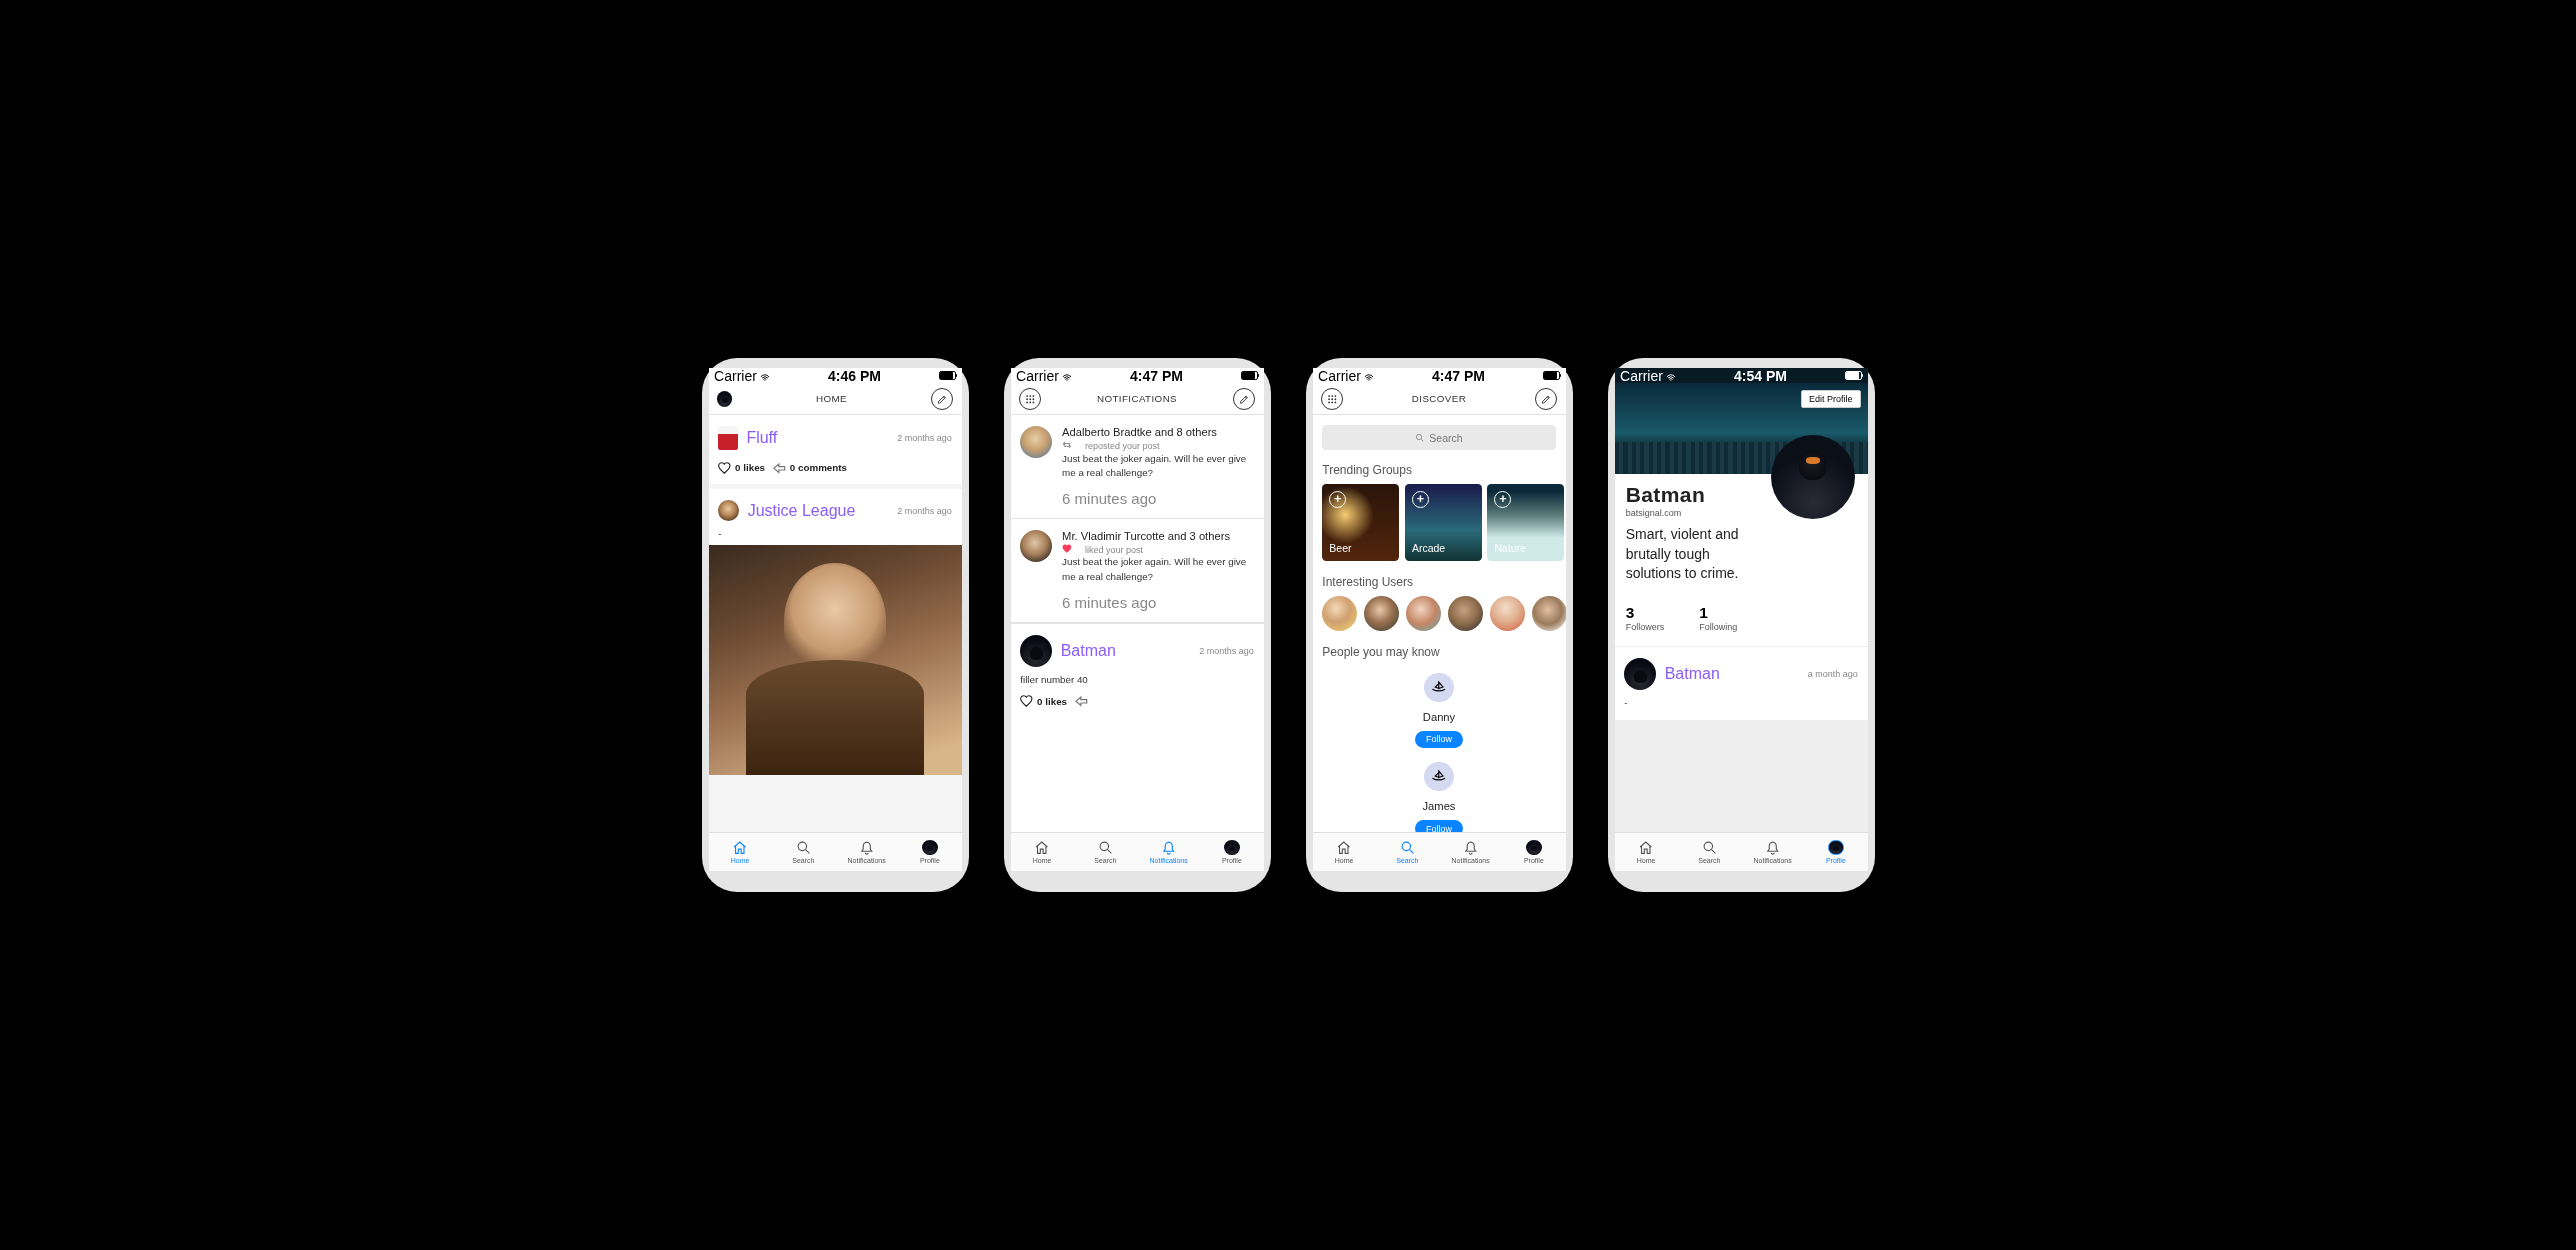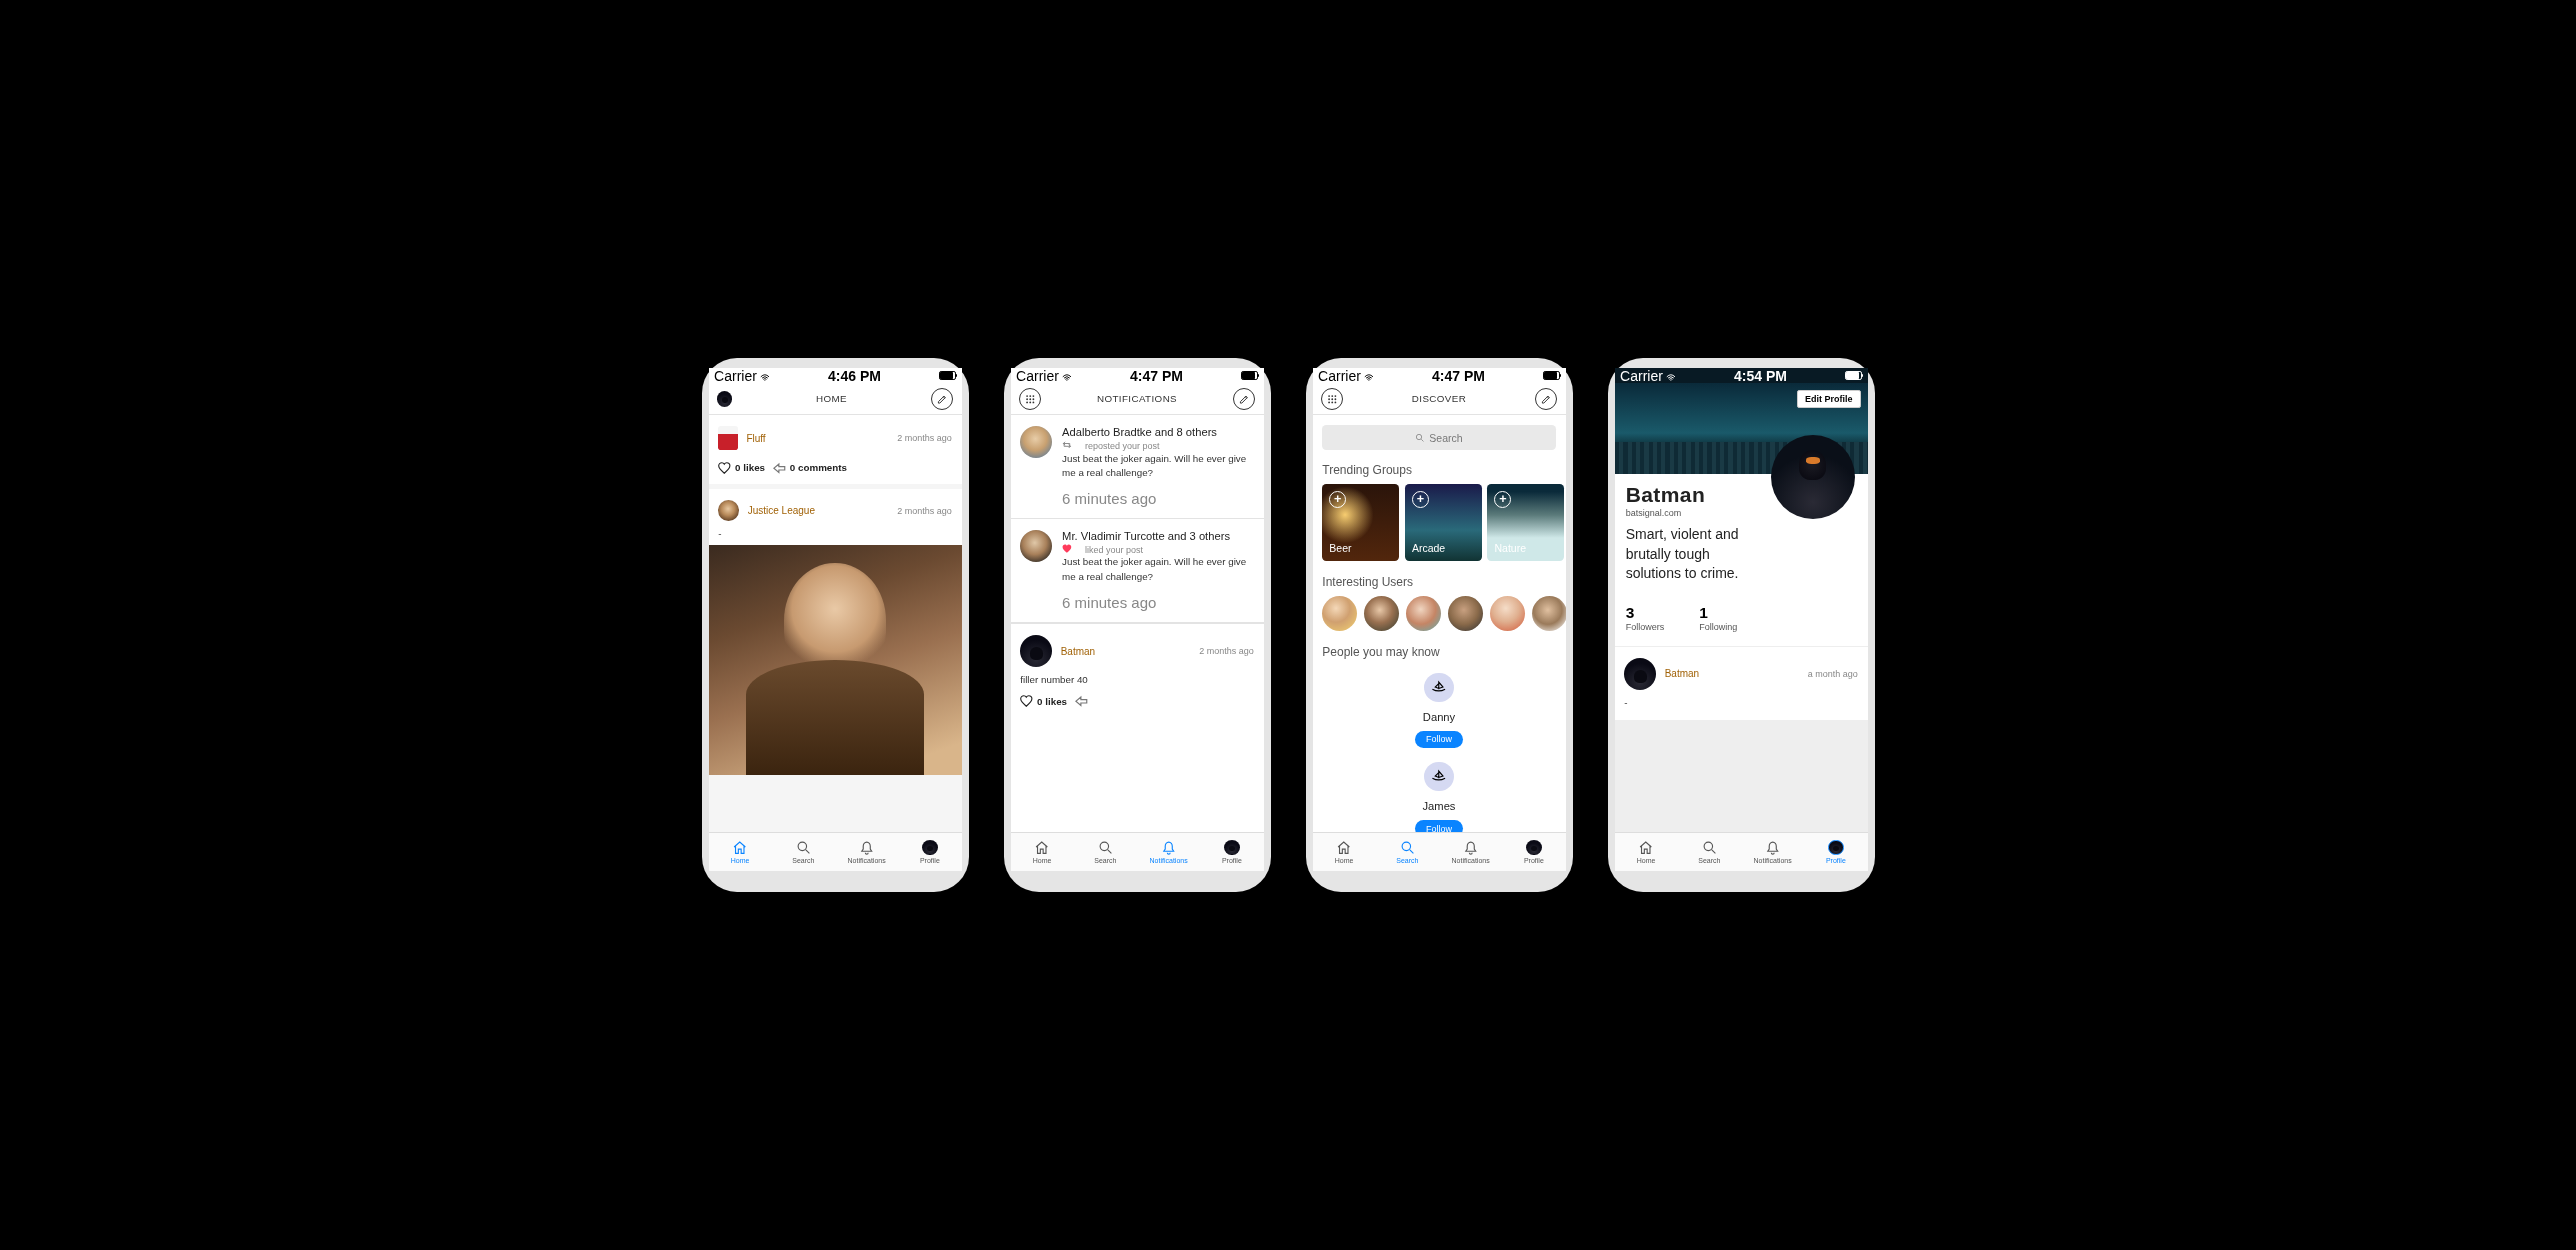--- a/index.html
+++ b/index.html
@@ -26,21 +26,21 @@
 .avatar.sm { width:15.5px; height:15.5px; }
 .avatar.lg { width:32px; height:32px; }
 
 
 .content { flex: 1; overflow-y: auto; background: #f5f5f5; }
 .content::-webkit-scrollbar{display:none;}
 
 
 .card { background:#fff; border-bottom: 5.6px solid #f5f5f5; }
 .post-head { display:flex; align-items:center; padding: 11.2px 9.8px 7px; gap: 8.4px; }
-.post-head .name { font-size: 10px; font-weight: 500; color: #a16207; }
+.post-head .name { font-size: 16px; font-weight: 500; color: #8b5cf6; }
 .post-head .time { margin-left: auto; font-size: 9px; color: #888; }
 .post-actions { display:flex; gap: 8px; align-items:center; padding: 4.2px 9.8px 9.8px; }
 .post-actions .act { display:flex; gap:4.2px; align-items:center; font-size: 9.8px; font-weight:600; color:#222;}
 .post-actions svg { width:12.6px; height:12.6px; }
 .post-body { padding: 0 9.8px 5.6px; font-size: 9.8px; color:#333; }
 .post-image { width:100%; aspect-ratio: 1.1/1; background: linear-gradient(160deg,#3a2a1f 0%, #6b4a31 30%, #9a7050 55%, #d9b58a 90%); position:relative; overflow:hidden; }
 .post-image::before{content:"";position:absolute;left:30%;top:8%;width:40%;height:50%;background:radial-gradient(circle at 50% 40%, #e9c9a6 0%, #c79a70 50%, transparent 70%);border-radius:50% 50% 40% 40%;}
 .post-image::after{content:"";position:absolute;left:15%;bottom:0;width:70%;height:50%;background:linear-gradient(#6a4a2d,#3b240f);border-radius:50% 50% 0 0 / 30% 30% 0 0;}
 
 
@@ -76,21 +76,21 @@
 .pymk-row { background:#fff; padding: 7px 9.8px; display:flex; align-items:center; gap:8.4px;flex-direction:column;}
 .pymk-avatar { width:29.5px; height:29.5px; border-radius:50%; background:#d5d9f2; display:flex;align-items:center;justify-content:center;}
 .pymk-avatar svg{width:15.5px;height:15.5px;stroke:#fff;fill:none;stroke-width:2;}
 .pymk-name { font-size:11.2px; color:#222; flex:1;}
 .follow-btn { background:#0a84ff; color:#fff; border:none; border-radius:9.8px; padding: 3.5px 11.2px; font-size:9px; font-weight:500;}
 .white-block { background:#fff; }
 
 
 .cover { height: 91px; background: linear-gradient(#0a2a3a, #1a5a6a 55%, #082028 75%); position:relative; }
 .cover::before{content:"";position:absolute;bottom:0;left:0;right:0;height:32px;background:repeating-linear-gradient(90deg,#0f2a35 0 4.2px,#1a3a45 4.2px 8.4px);}
-.edit-profile { position:absolute; top:7px; right:7px; background:#fff; border:0.7px solid #ccc; border-radius:2.1px; padding:2.8px 7px; font-size:9px;font-weight:bold;}
+.edit-profile { position:absolute; top:7px; right:7px; background:#fff; border:0.7px solid #ccc; border-radius:2.1px; padding:2.8px 7px; font-size:9px;}
 .profile-info { background:#fff; padding: 8.4px 11.2px 14px; position:relative; border-bottom:0.7px solid #eee;}
 .profile-pic { position:absolute; right:12.6px; top:-39px; width:84px; height:84px; border-radius:50%; background:radial-gradient(circle at 50% 80%, #2a2a35 0%, #0a0f18 60%), #0a0a12; border:none;}
 .profile-pic::before{content:"";position:absolute;left:34%;top:18%;width:32%;height:35%;background:radial-gradient(circle,#1a1a22 0%,#0a0a12 80%);border-radius:50% 50% 40% 40%;}
 .bat-glow{position:absolute;left:42%;top:26%;width:16%;height:8%;background:#d97a2a;border-radius:40%;filter:blur(0.7px);}
 .profile-name { font-size: 21px; font-weight:600; color:#222; letter-spacing:0.4px;}
 .profile-site { font-size:9px; color:#555; margin-top:1.4px;}
 .profile-bio { font-size:14px; color:#222; margin-top:7px; max-width: 141px; line-height:1.4;}
 .stats { display:flex; gap:35px; margin-top:19.7px; }
 .stat .n { font-size:15.5px; font-weight:600;}
 .stat .l { font-size:9px; color:#555;}

